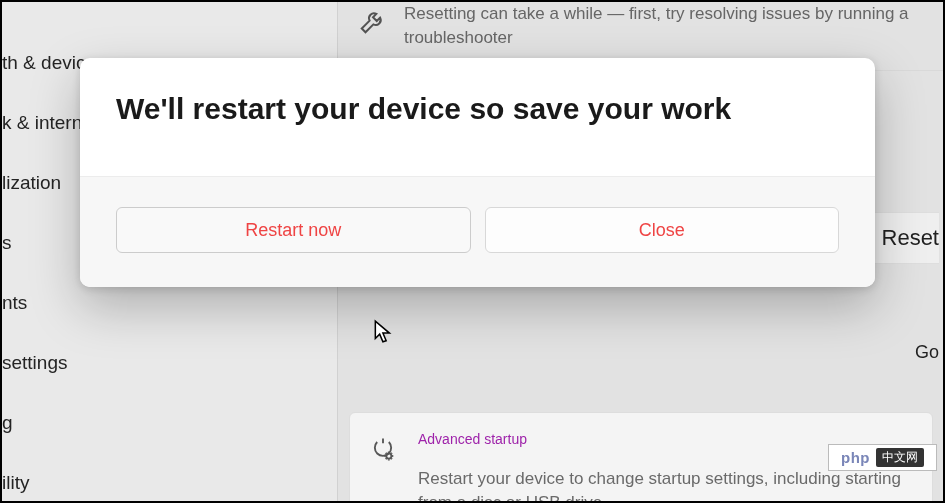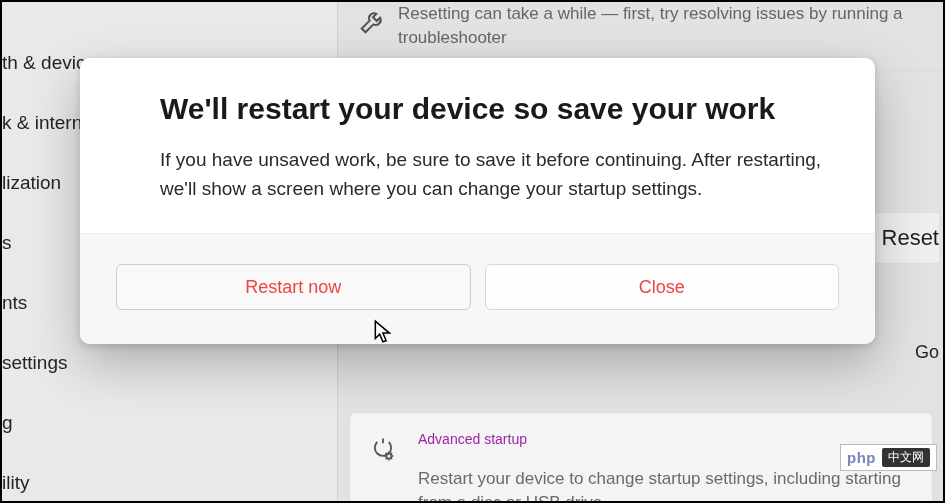--- a/index.html
+++ b/index.html
@@ -40,21 +40,21 @@
     .main-content {
       flex: 1;
       background: #f8f8f8;
       border-left: 1px solid #e5e5e5;
       padding-top: 0;
     }
     .setting-row {
       display: flex;
       align-items: flex-start;
       padding: 12px 20px;
-      gap: 10px;
+      gap: 16px;
       border-bottom: 1px solid #eee;
     }
     .setting-row.top {
       padding-top: 0;
       padding-bottom: 20px;
       align-items: flex-start;
     }
     .setting-icon {
       width: 30px;
       display: flex;
@@ -95,21 +95,20 @@
       left: 78px;
       top: 56px;
       width: 795px;
       background: #fff;
       border-radius: 10px;
       box-shadow: 0 20px 50px rgba(0,0,0,0.25), 0 2px 8px rgba(0,0,0,0.15);
       overflow: hidden;
     }
     .dialog-body {
       padding: 34px 36px 30px 36px;
-      margin-left: 44px;
     }
     .dialog-title {
       font-size: 30px;
       font-weight: 600;
       color: #1a1a1a;
       margin-bottom: 20px;
     }
     .dialog-message {
       font-size: 19px;
       color: #2a2a2a;
@@ -144,21 +143,21 @@
       left: 371px;
       top: 317px;
       pointer-events: none;
     }
     .watermark {
       position: absolute;
       right: 6px;
       bottom: 30px;
       background: #fff;
       border: 1px solid #bbb;
-      padding: 3px 6px;
+      padding: 3px 12px;
       display: flex;
       align-items: center;
       gap: 6px;
     }
     .watermark .php {
       color: #7a86b8;
       font-weight: 700;
       font-size: 15px;
       letter-spacing: 0.5px;
     }
@@ -242,21 +241,20 @@
       <div class="setting-desc">Restart your device to change startup settings, including starting from a disc or USB drive</div>
     </div>
   </div>
 </div>
 
 <div class="overlay"></div>
 
 <div class="dialog">
   <div class="dialog-body">
     <div class="dialog-title">We'll restart your device so save your work</div>
-    <div class="dialog-message">If you have unsaved work, be sure to save it before continuing. After restarting, we'll show a screen where you can change your startup settings.</div>
   </div>
   <div class="dialog-buttons">
     <div class="dialog-btn primary">Restart now</div>
     <div class="dialog-btn">Close</div>
   </div>
 </div>
 
 <div class="cursor">
   <svg width="22" height="26" viewBox="0 0 20 24">
     <path d="M2 2 L2 18 L6 14 L9 21 L12 20 L9 13 L15 13 Z" fill="#fff" stroke="#000" stroke-width="1.4"></path>

